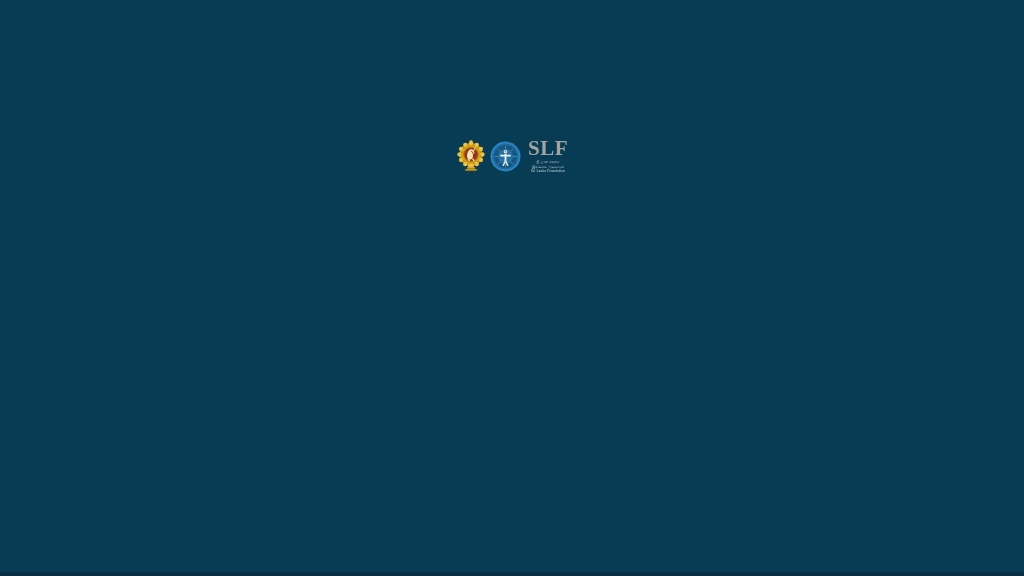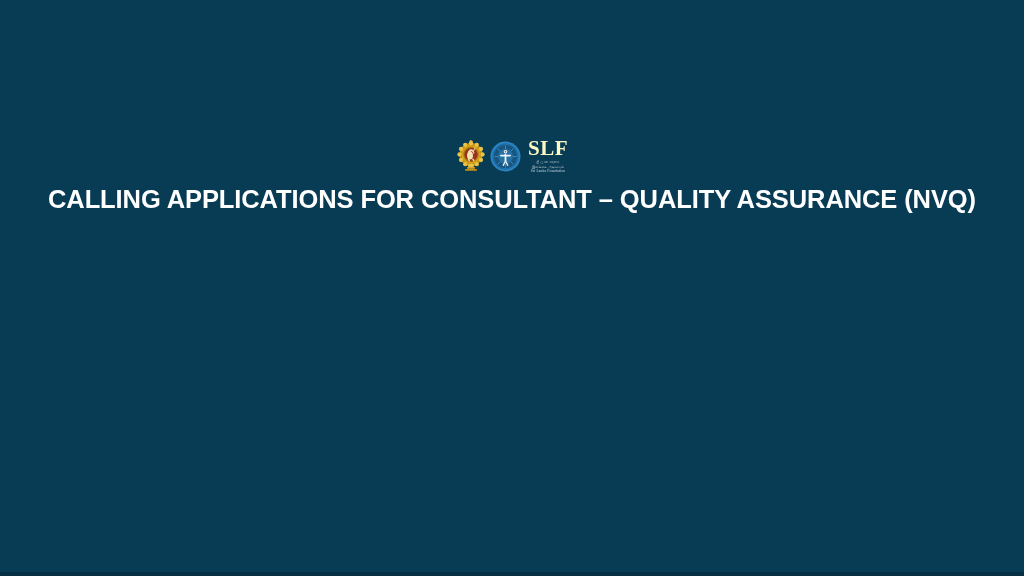--- a/index.html
+++ b/index.html
@@ -61,21 +61,21 @@
     align-items: center;
     justify-content: center;
     margin-left: 3px;
     line-height: 1;
   }
 
   #slf-letters {
     font-family: "Liberation Serif", serif;
     font-weight: bold;
     font-size: 21px;
-    color: #fef9c3;
+    color: #a3a3a3;
     letter-spacing: 0.5px;
     line-height: 1;
   }
 
   .slf-subline {
     color: #cfd9e0;
     line-height: 1.25;
     white-space: nowrap;
     text-align: center;
   }
@@ -187,19 +187,18 @@
 
       <div id="slf-wordmark">
         <div id="slf-letters">SLF</div>
         <div class="slf-subline" id="slf-sub-si">ශ්‍රී ලංකා පදනම</div>
         <div class="slf-subline" id="slf-sub-ta">இலங்கை அடியாரம்</div>
         <div class="slf-subline" id="slf-sub-en">Sri Lanka Foundation</div>
       </div>
 
     </div>
 
-    <div id="slide-title">CALLING APPLICATIONS FOR CONSULTANT – QUALITY ASSURANCE (NVQ)</div>
 
   </div>
 
   <div id="bottom-edge"></div>
 
 </div>
 
 </body></html>

